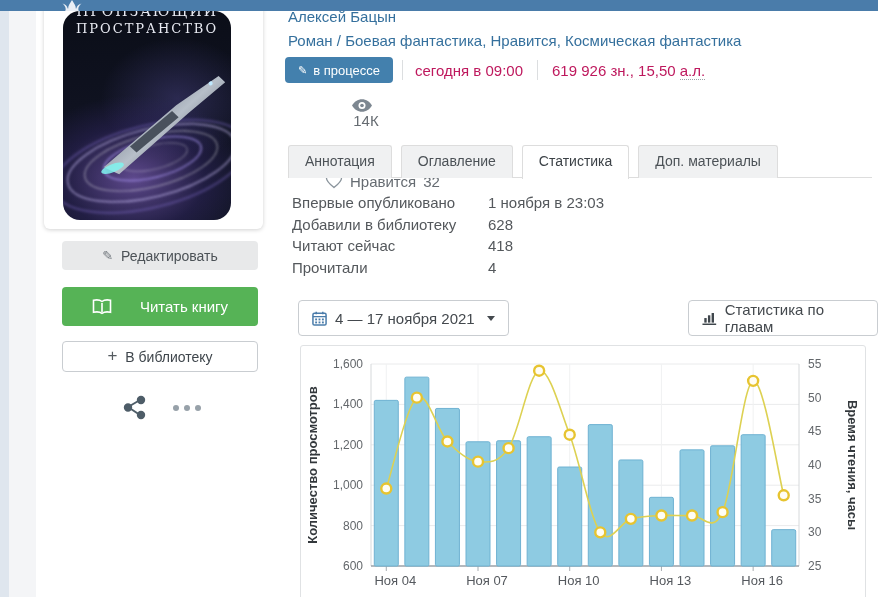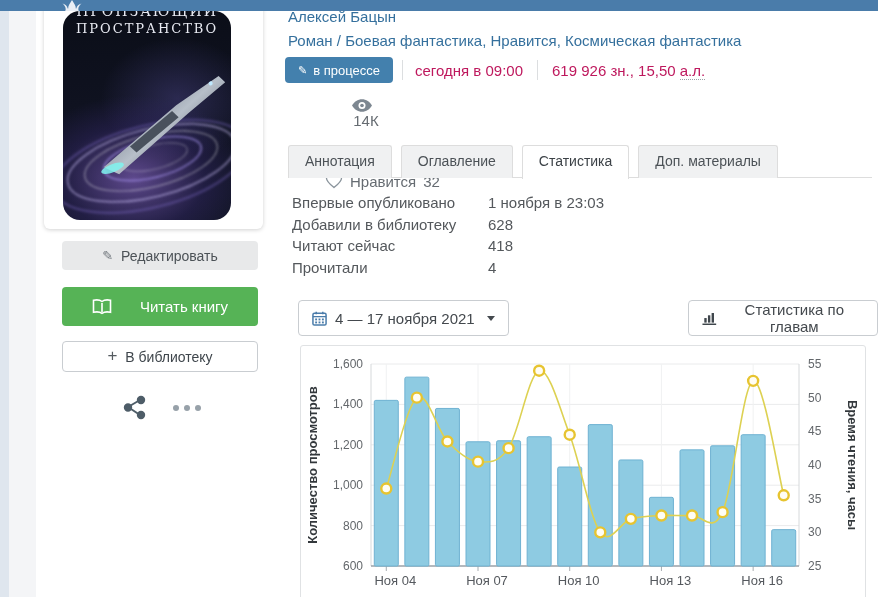--- a/index.html
+++ b/index.html
@@ -65,21 +65,21 @@
          border-radius:3px 3px 0 0; cursor:pointer; }
   .tab.active { background:#fff; height:34px; margin-bottom:-1px; color:#3c4247; }
 
   
   .stat-rows { position:absolute; left:292px; top:192px; font-size:15px; color:#54585c; }
   .stat-row { display:flex; height:21.5px; align-items:center; }
   .stat-row .lbl { width:196px; }
 
   
   .ctl-btn { position:absolute; top:300px; height:36px; display:flex; align-items:center; gap:8px;
-             background:#fff; border:1px solid #c9cdd1; border-radius:4px; font-size:15px; color:#44494e; cursor:pointer;text-align:center; }
+             background:#fff; border:1px solid #c9cdd1; border-radius:4px; font-size:15px; color:#44494e; cursor:pointer; }
   .date-btn { left:298px; padding:0 13px; }
   .caret { width:0; height:0; border-left:4px solid transparent; border-right:4px solid transparent;
            border-top:5px solid #44494e; margin-left:4px; }
   .chap-btn { left:688px; padding:0 13px; }
 
   
   .chart-card { position:absolute; left:300px; top:345px; width:566px; height:265px;
                 background:#fff; border:1px solid #e0e2e4; border-radius:3px; }
   #chart-svg { display:block; }
   #chart-svg text { font-family:"Liberation Sans","DejaVu Sans",sans-serif; }

